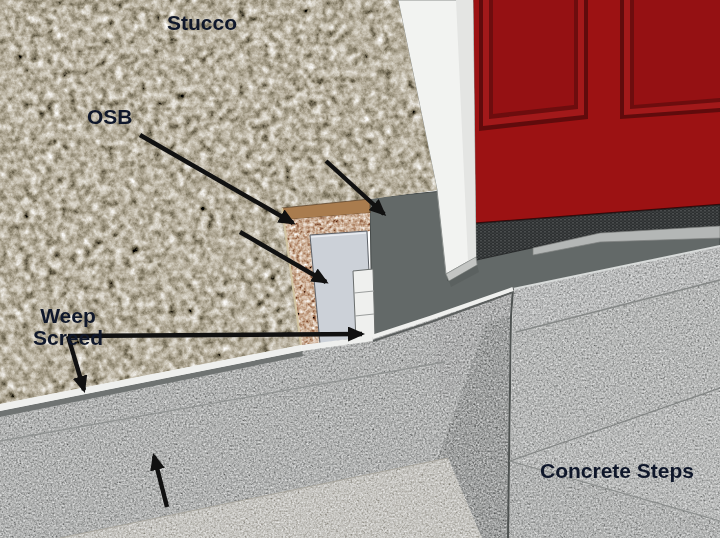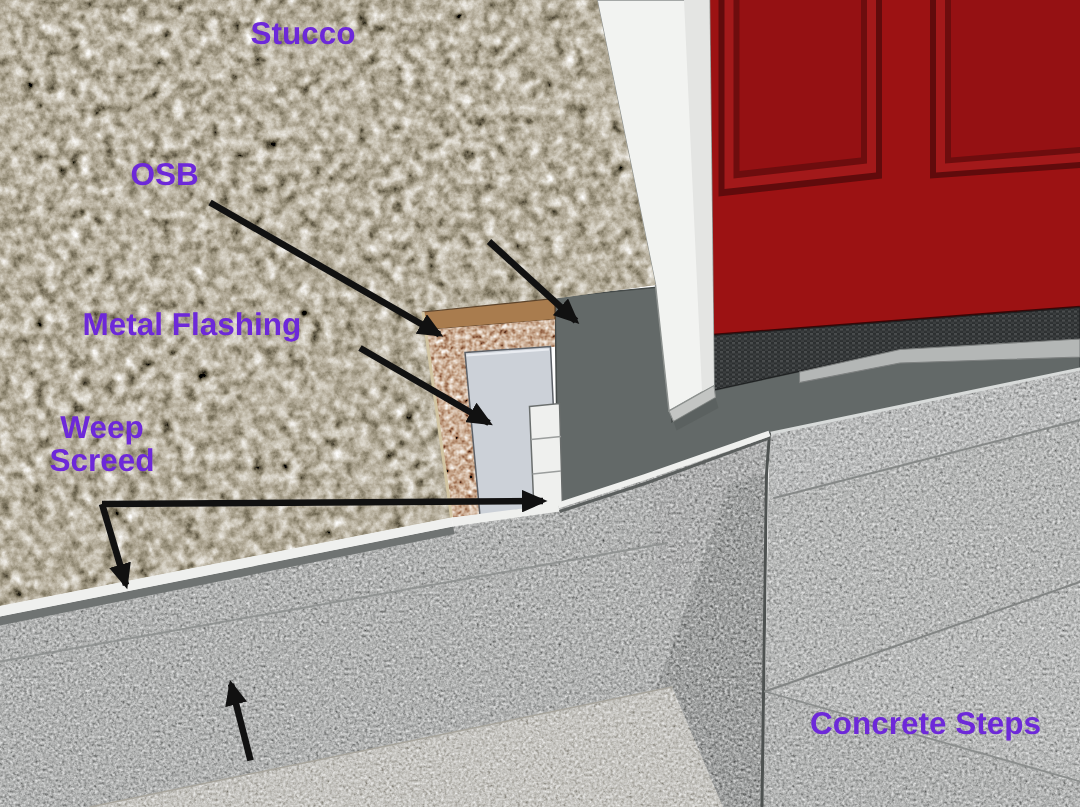--- a/index.html
+++ b/index.html
@@ -9,21 +9,21 @@
     height: 538px;
     overflow: hidden;
     font-family: "Liberation Sans", "DejaVu Sans", sans-serif;
   }
   #scene { position: absolute; left: 0; top: 0; width: 720px; height: 538px; display: block; }
   .lbl {
     position: absolute;
     font-weight: 700;
     font-size: 21px;
     line-height: 22px;
-    color: #6d28d9;
+    color: #0f172a;
     white-space: nowrap;
     letter-spacing: 0px;
   }
   .lbl.wrap { white-space: normal; text-align: center; }
 </style>
 </head>
 <body>
 
 <div id="stage">
 
@@ -156,16 +156,15 @@
       <line x1="326" y1="161" x2="384" y2="214" marker-end="url(#ah)"></line>
       <line x1="240" y1="232" x2="326" y2="282" marker-end="url(#ah)"></line>
       <line x1="68" y1="336" x2="84" y2="390" marker-end="url(#ah)"></line>
       <line x1="68" y1="336" x2="362" y2="334" marker-end="url(#ah)"></line>
       <line x1="167" y1="507" x2="154" y2="456" marker-end="url(#ah)"></line>
     </g>
   </svg>
 
   <div class="lbl" style="left:167px; top:12px;">Stucco</div>
   <div class="lbl" style="left:87px; top:106px;">OSB</div>
-  <div class="lbl" style="left:55px; top:206px;">Metal Flashing</div>
-  <div class="lbl wrap" style="left:16px; top:275px; width:104px;">Weep Screed</div>
-  <div class="lbl" style="left:540px; top:472px;">Concrete Steps</div>
+  <div class="lbl wrap" style="left:16px; top:305px; width:104px;">Weep Screed</div>
+  <div class="lbl" style="left:540px; top:460px;">Concrete Steps</div>
 </div>
 
 </body></html>

